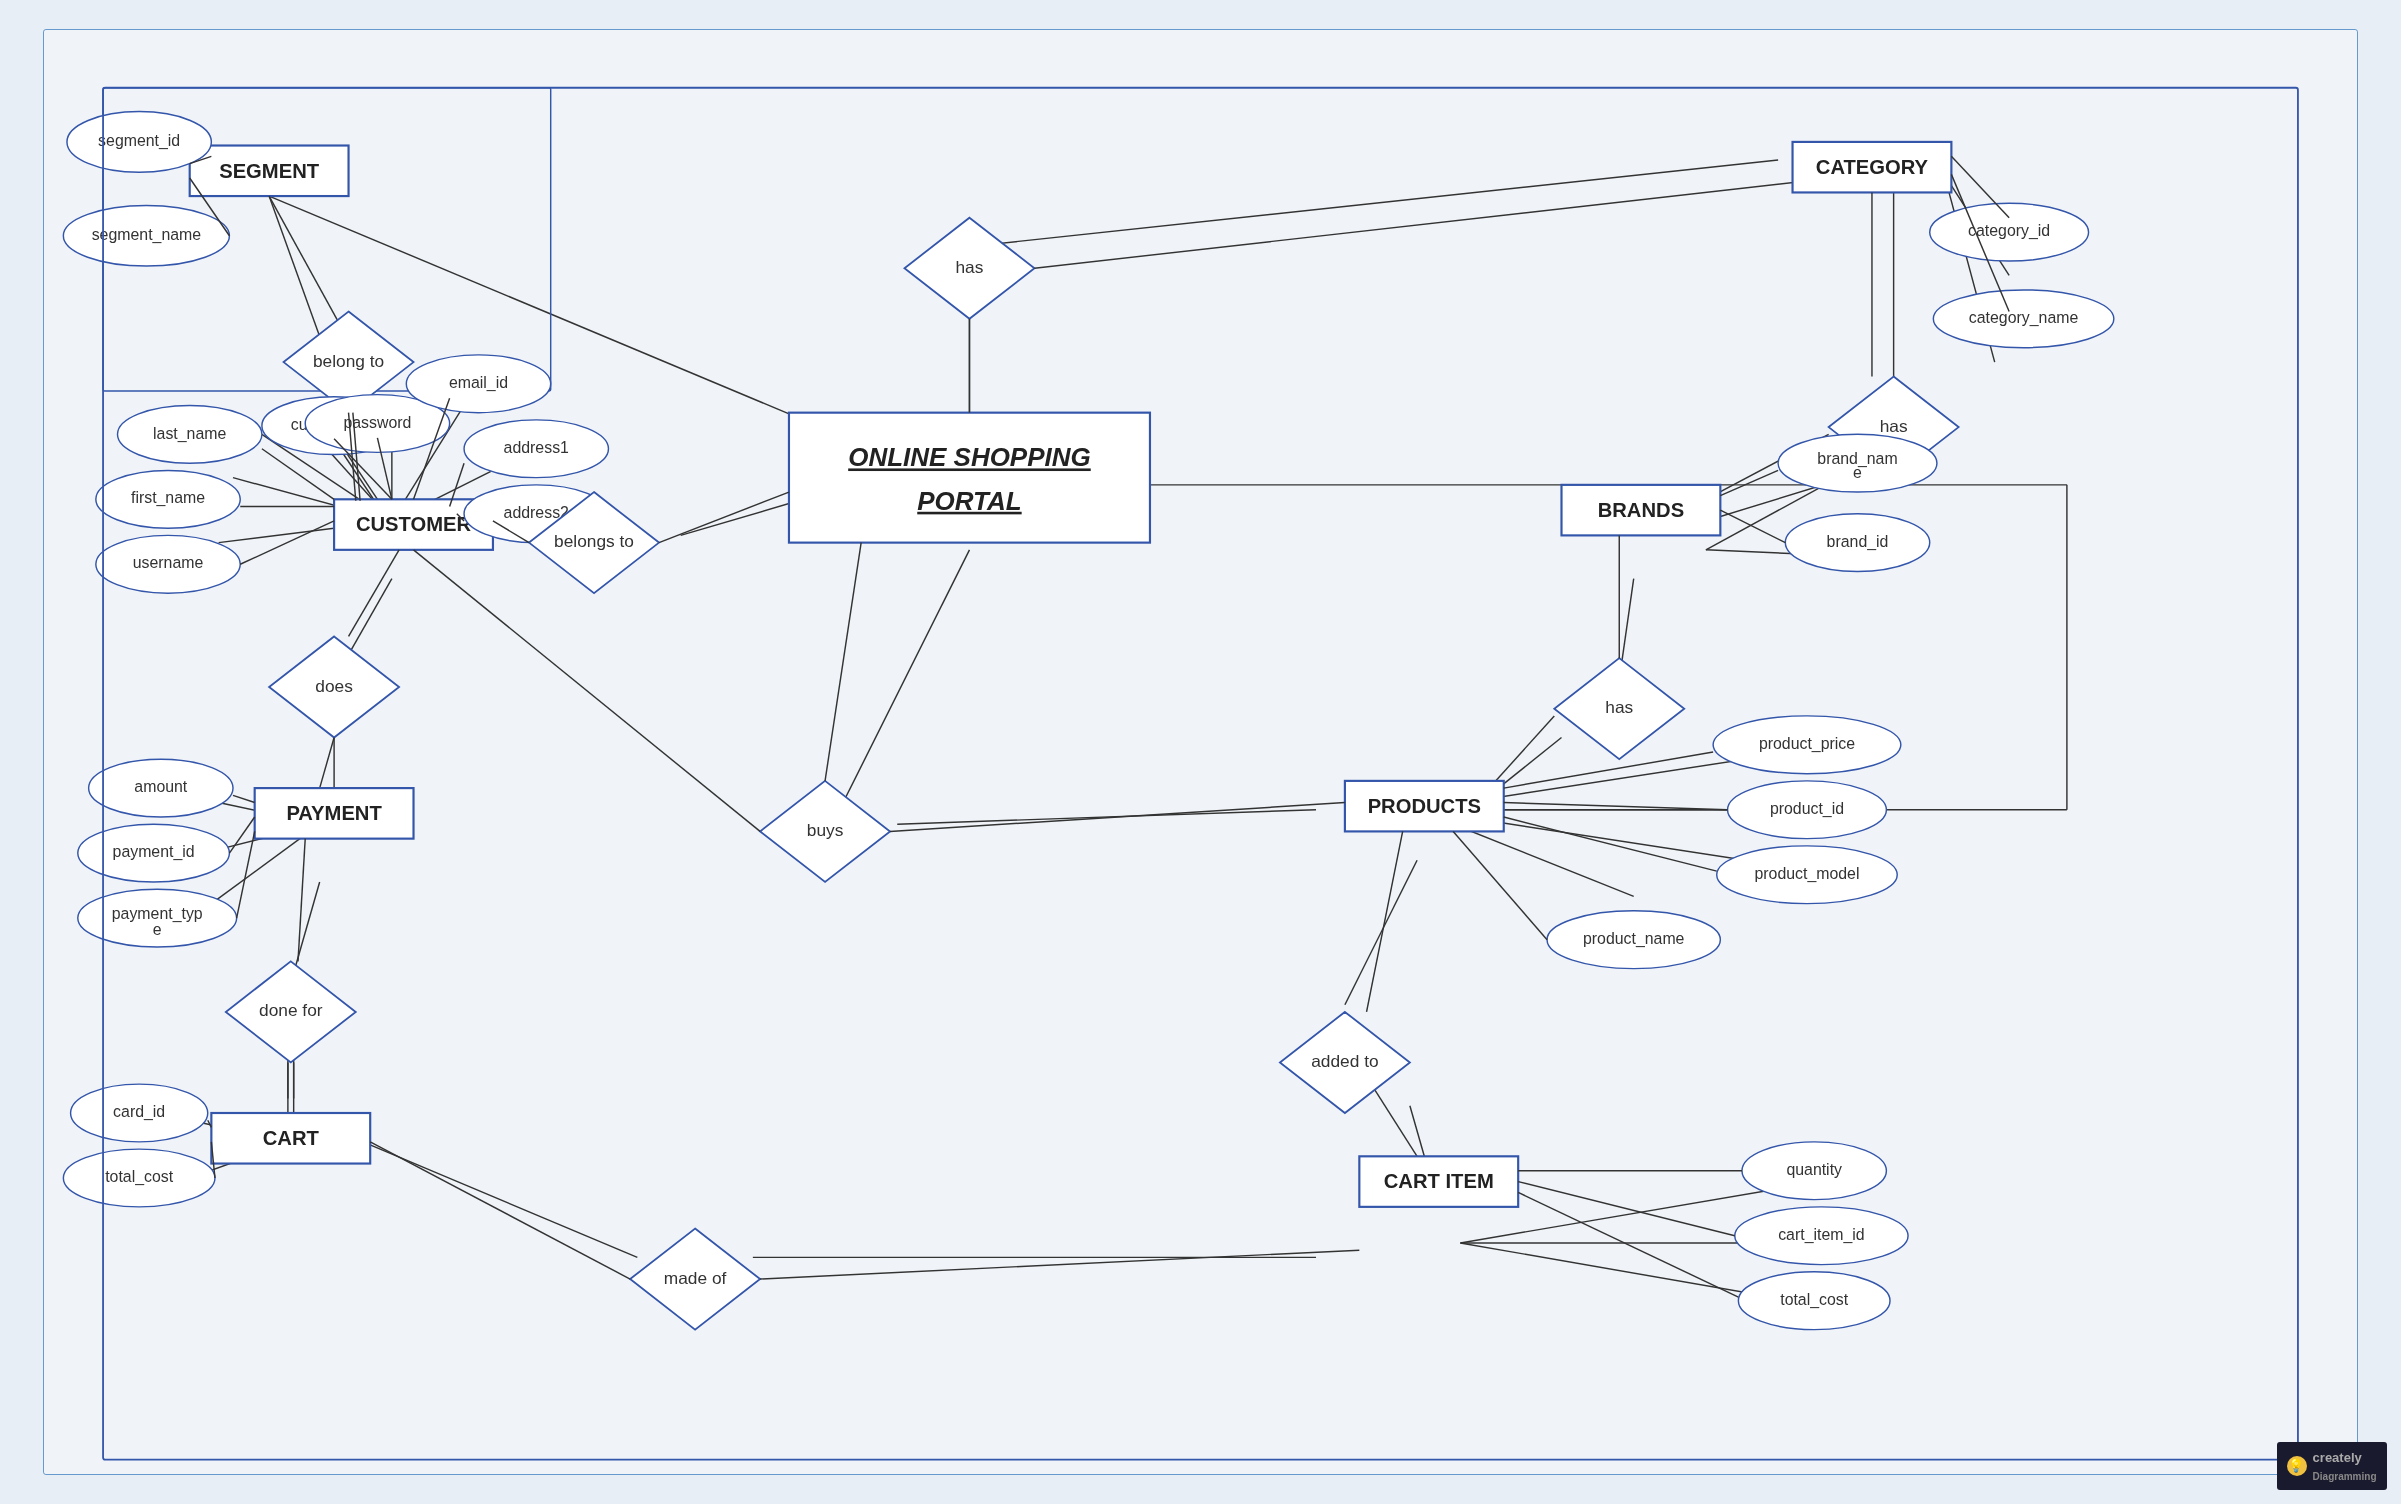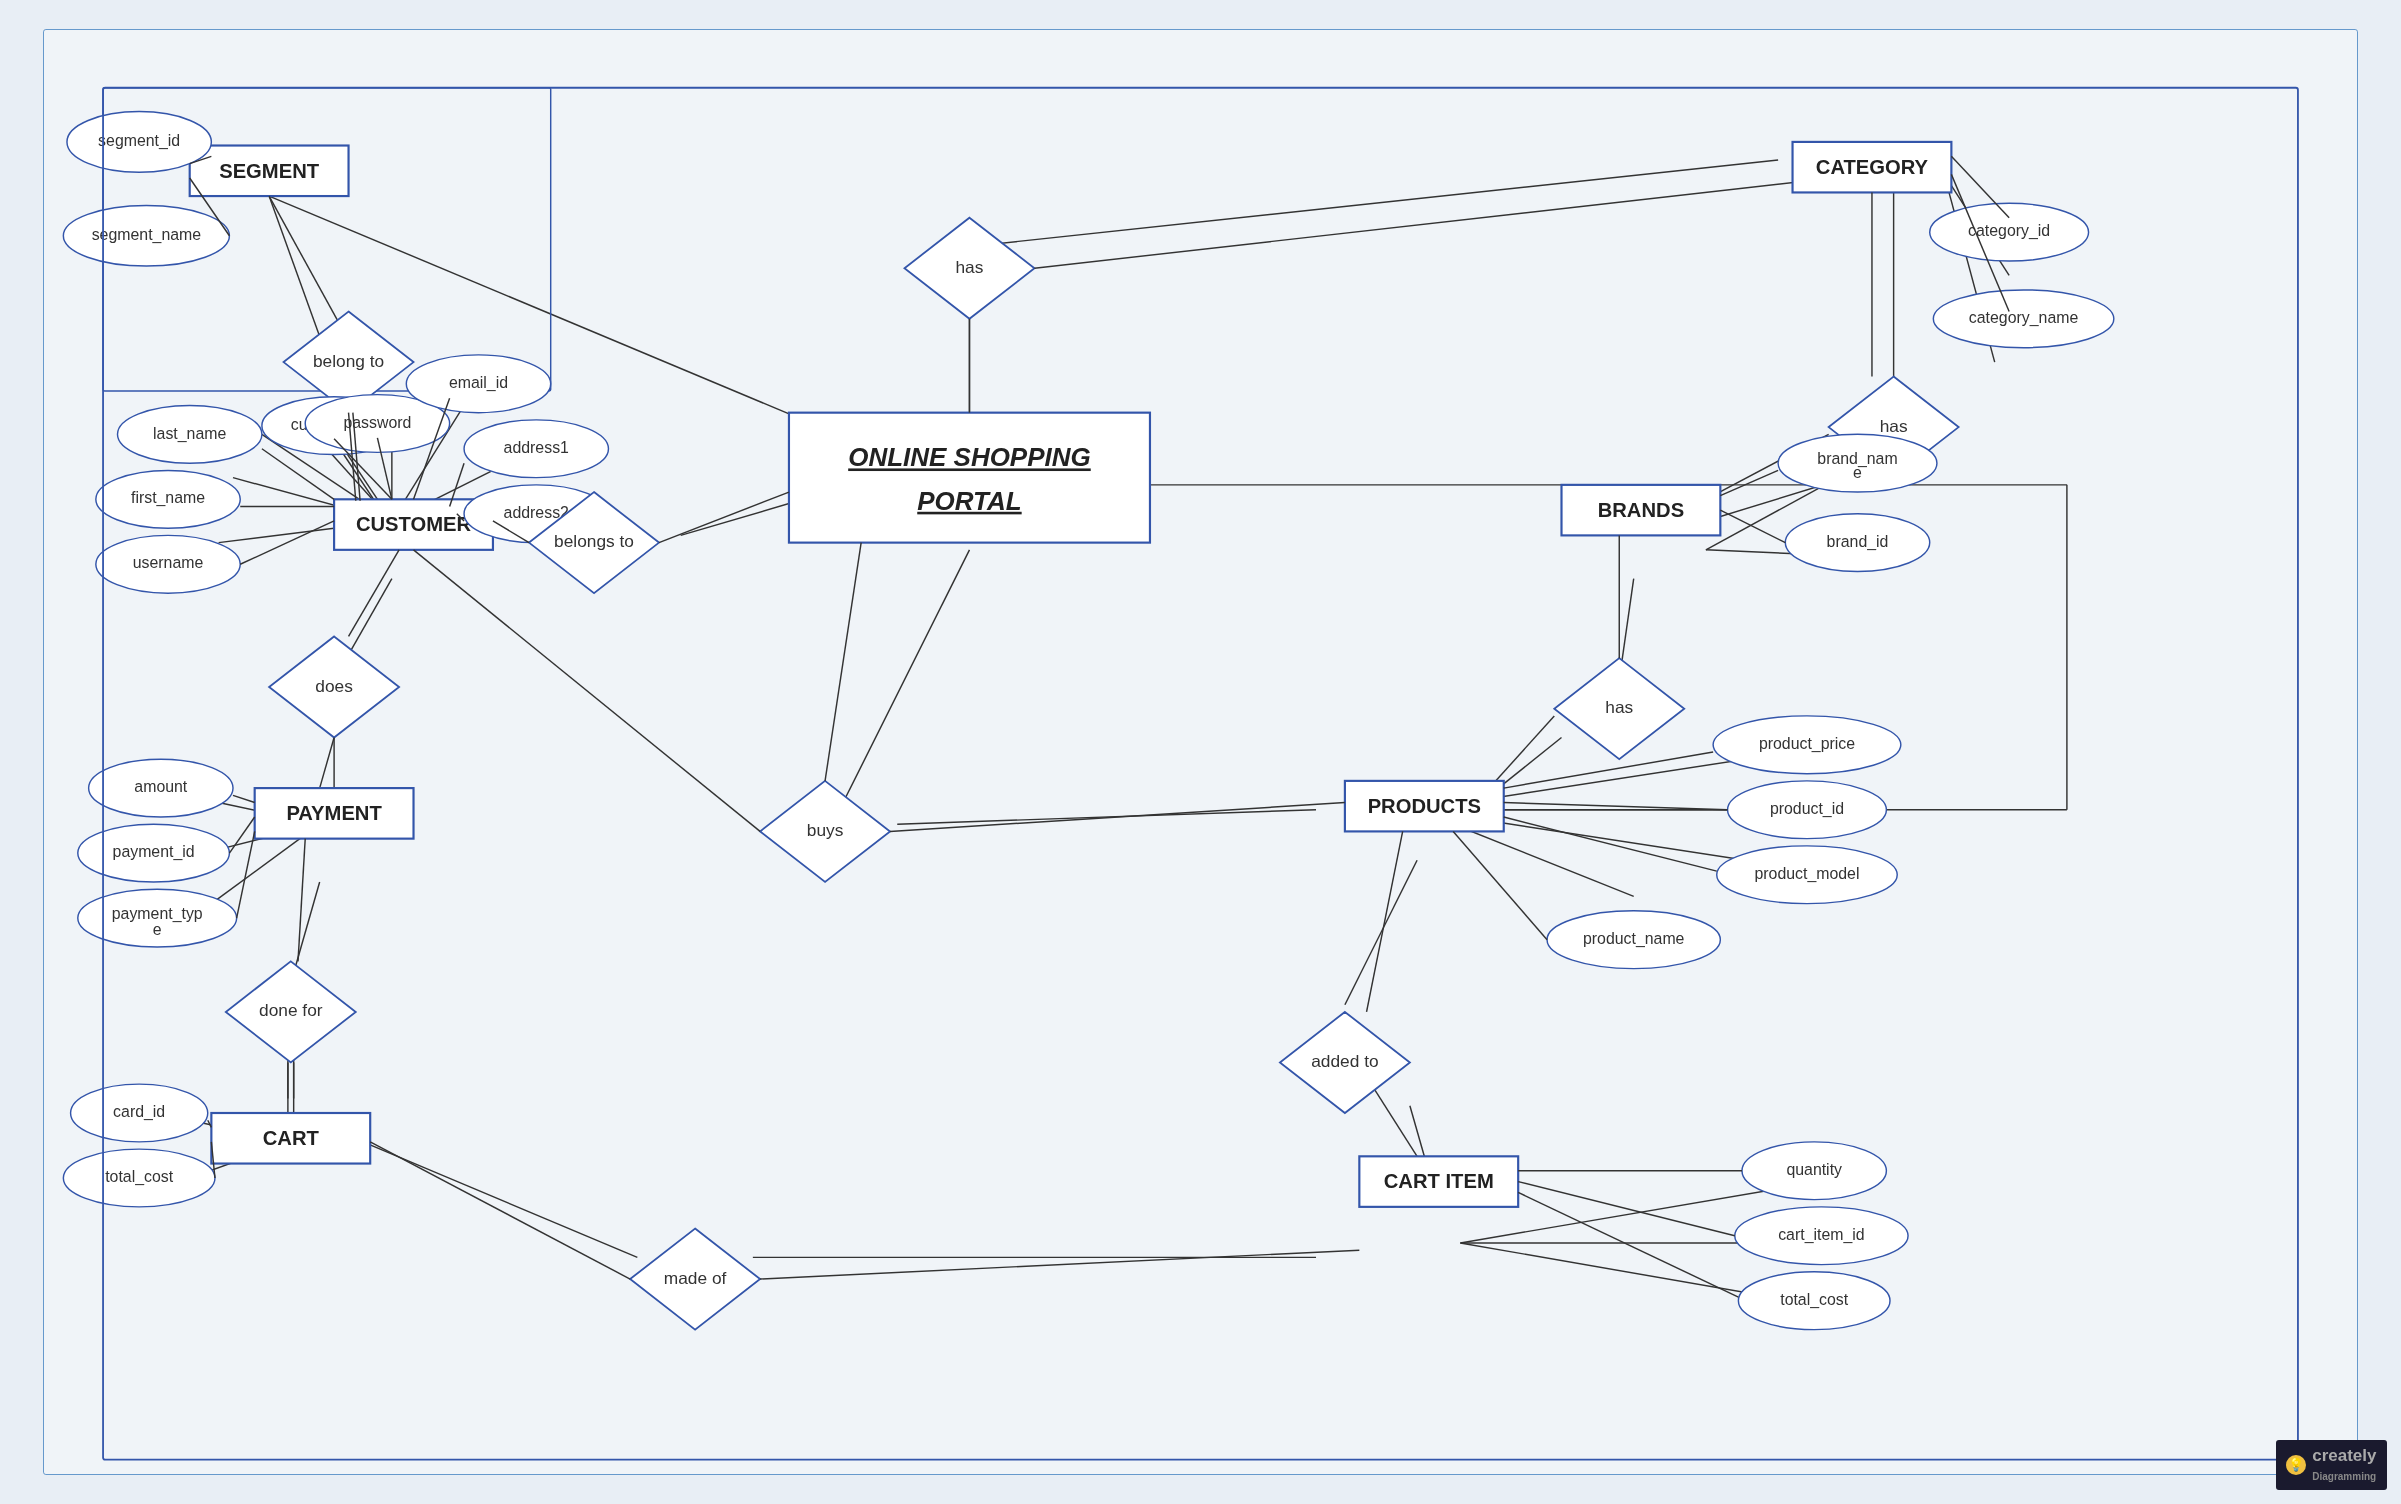--- a/index.html
+++ b/index.html
@@ -412,15 +412,15 @@
   <line x1="2040" y1="1595" x2="2340" y2="1670" class="connector"></line>
   <line x1="2040" y1="1610" x2="2345" y2="1755" class="connector"></line>
 
   <rect x="80" y="80" width="3040" height="1900" fill="none" stroke="#3355aa" stroke-width="2.5" rx="3"></rect>
 
 </svg>
 </div>
 
 <div class="watermark">
   <span class="watermark-bulb">💡</span>
-  <span><span style="font-size:17px;color:#aaa;">creately</span><br><span style="font-size:10px;color:#888;">Diagramming</span></span>
+  <span><span style="font-size:13px;color:#aaa;">creately</span><br><span style="font-size:10px;color:#888;">Diagramming</span></span>
 </div>
 
 
 </body></html>

